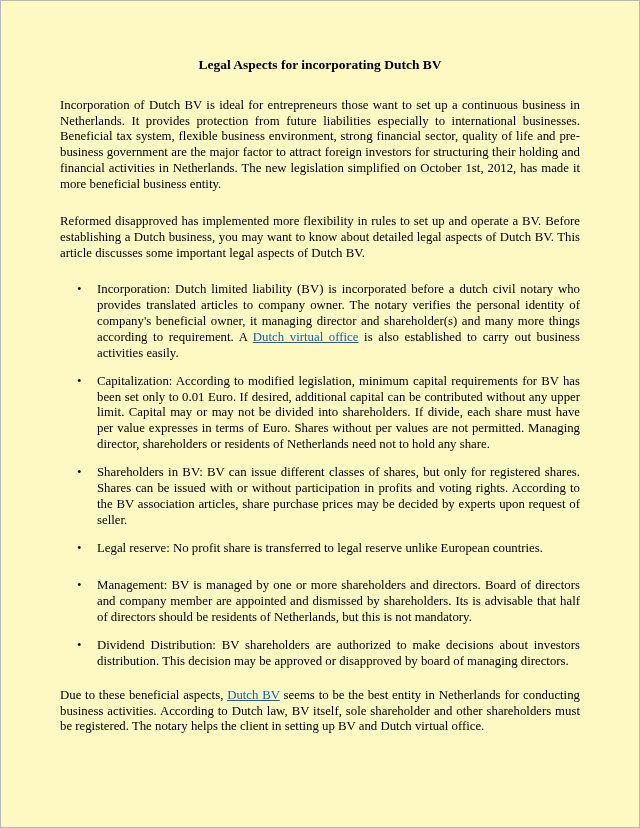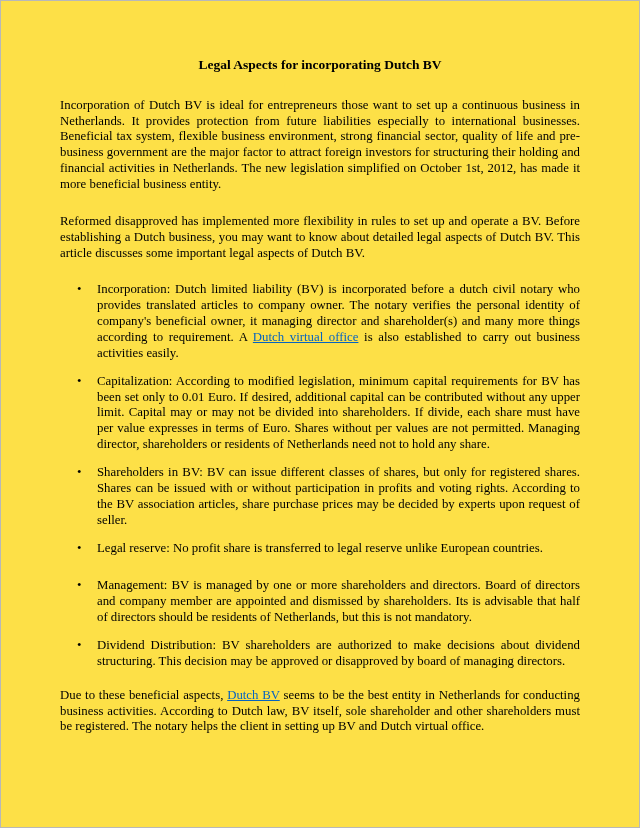--- a/index.html
+++ b/index.html
@@ -4,21 +4,21 @@
 <style>
   html, body {
     margin: 0;
     padding: 0;
     background: #ffffff;
   }
   .page {
     width: 640px;
     height: 828px;
     box-sizing: border-box;
-    background: #fde047;
+    background: #fef9c3;
     border: 1px solid #b8b8b8;
     padding: 56px 59px 20px 59px;
     font-family: "Liberation Serif", serif;
     font-size: 12.8px;
     line-height: 1.24;
     color: #000000;
     overflow: hidden;
   }
   .doc-title {
     font-size: 13.5px;
@@ -94,20 +94,20 @@
       <span class="btext">Legal reserve: No profit share is transferred to legal reserve unlike European countries.</span>
     </li>
 
     <li class="bullet gap-before">
       <span class="marker">•</span>
       <span class="btext">Management: BV is managed by one or more shareholders and directors. Board of directors and company member are appointed and dismissed by shareholders. Its is advisable that half of directors should be residents of Netherlands, but this is not mandatory.</span>
     </li>
 
     <li class="bullet">
       <span class="marker">•</span>
-      <span class="btext">Dividend Distribution: BV shareholders are authorized to make decisions about dividend structuring. This decision may be approved or disapproved by board of managing directors.</span>
+      <span class="btext">Dividend Distribution: BV shareholders are authorized to make decisions about investors distribution. This decision may be approved or disapproved by board of managing directors.</span>
     </li>
 
   </ul>
 
   <p class="para closing"><span>Due to these beneficial aspects, </span><a class="doclink" href="#">Dutch BV</a><span> seems to be the best entity in Netherlands for conducting business activities. According to Dutch law, BV itself, sole shareholder and other shareholders must be registered. The notary helps the client in setting up BV and Dutch virtual office.</span></p>
 
 </div>
 
 </body></html>

